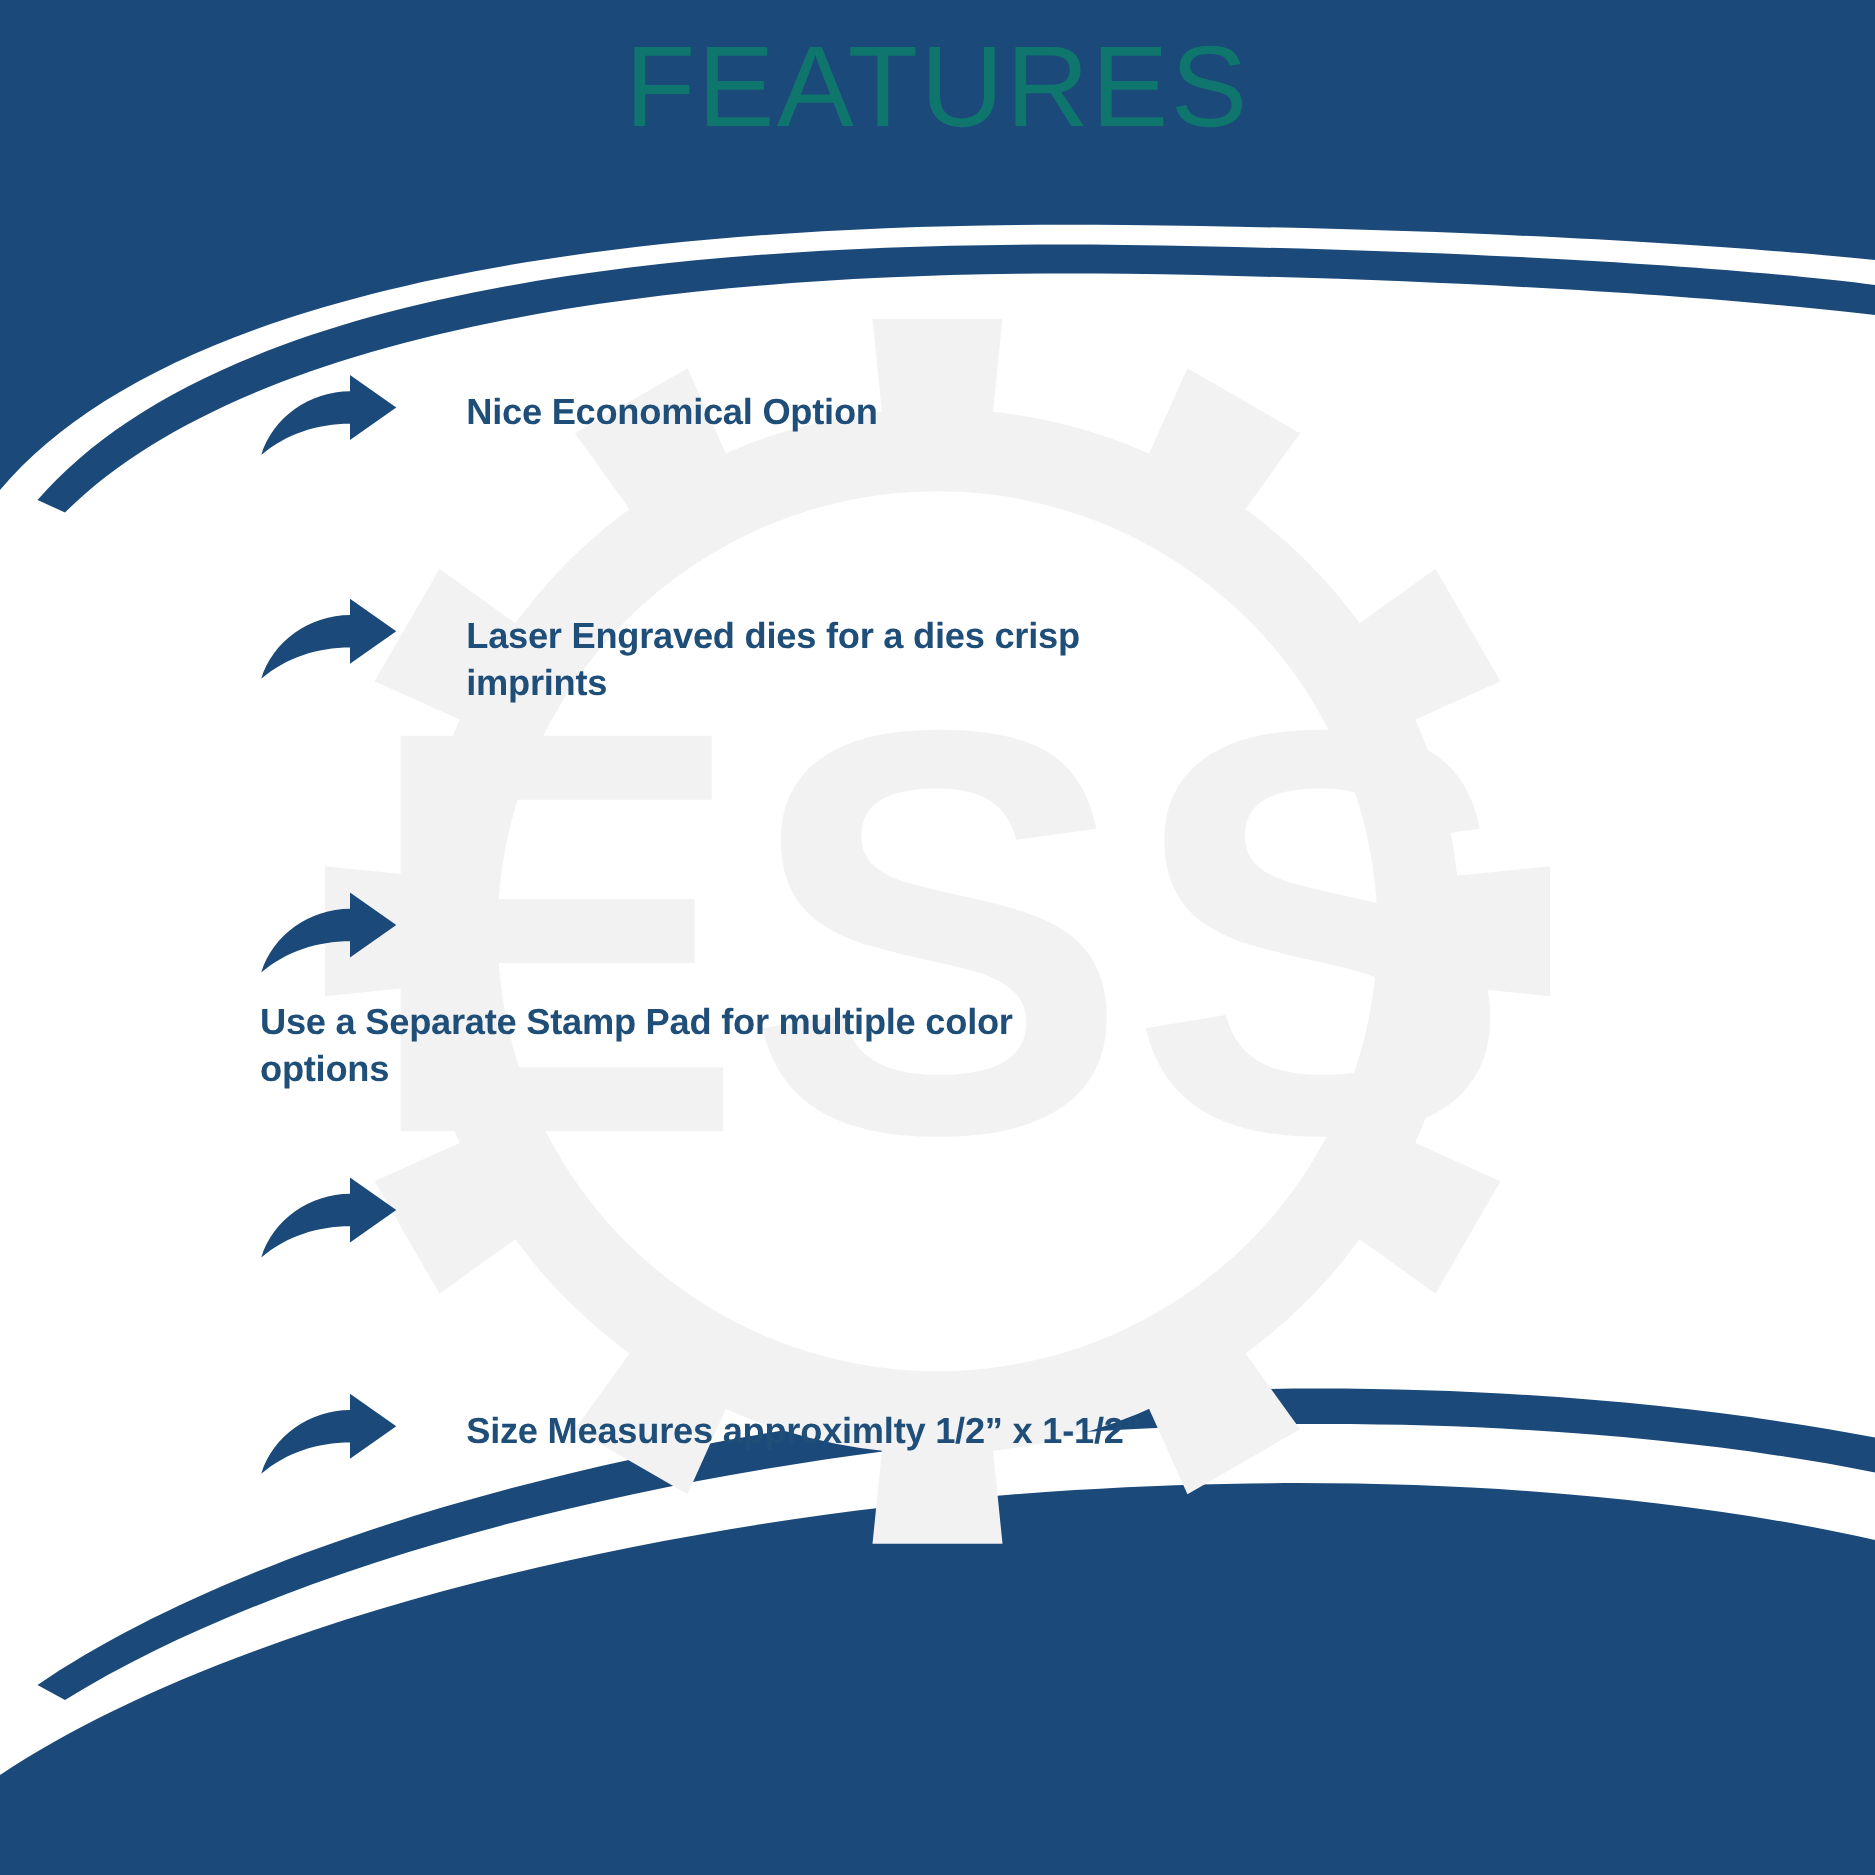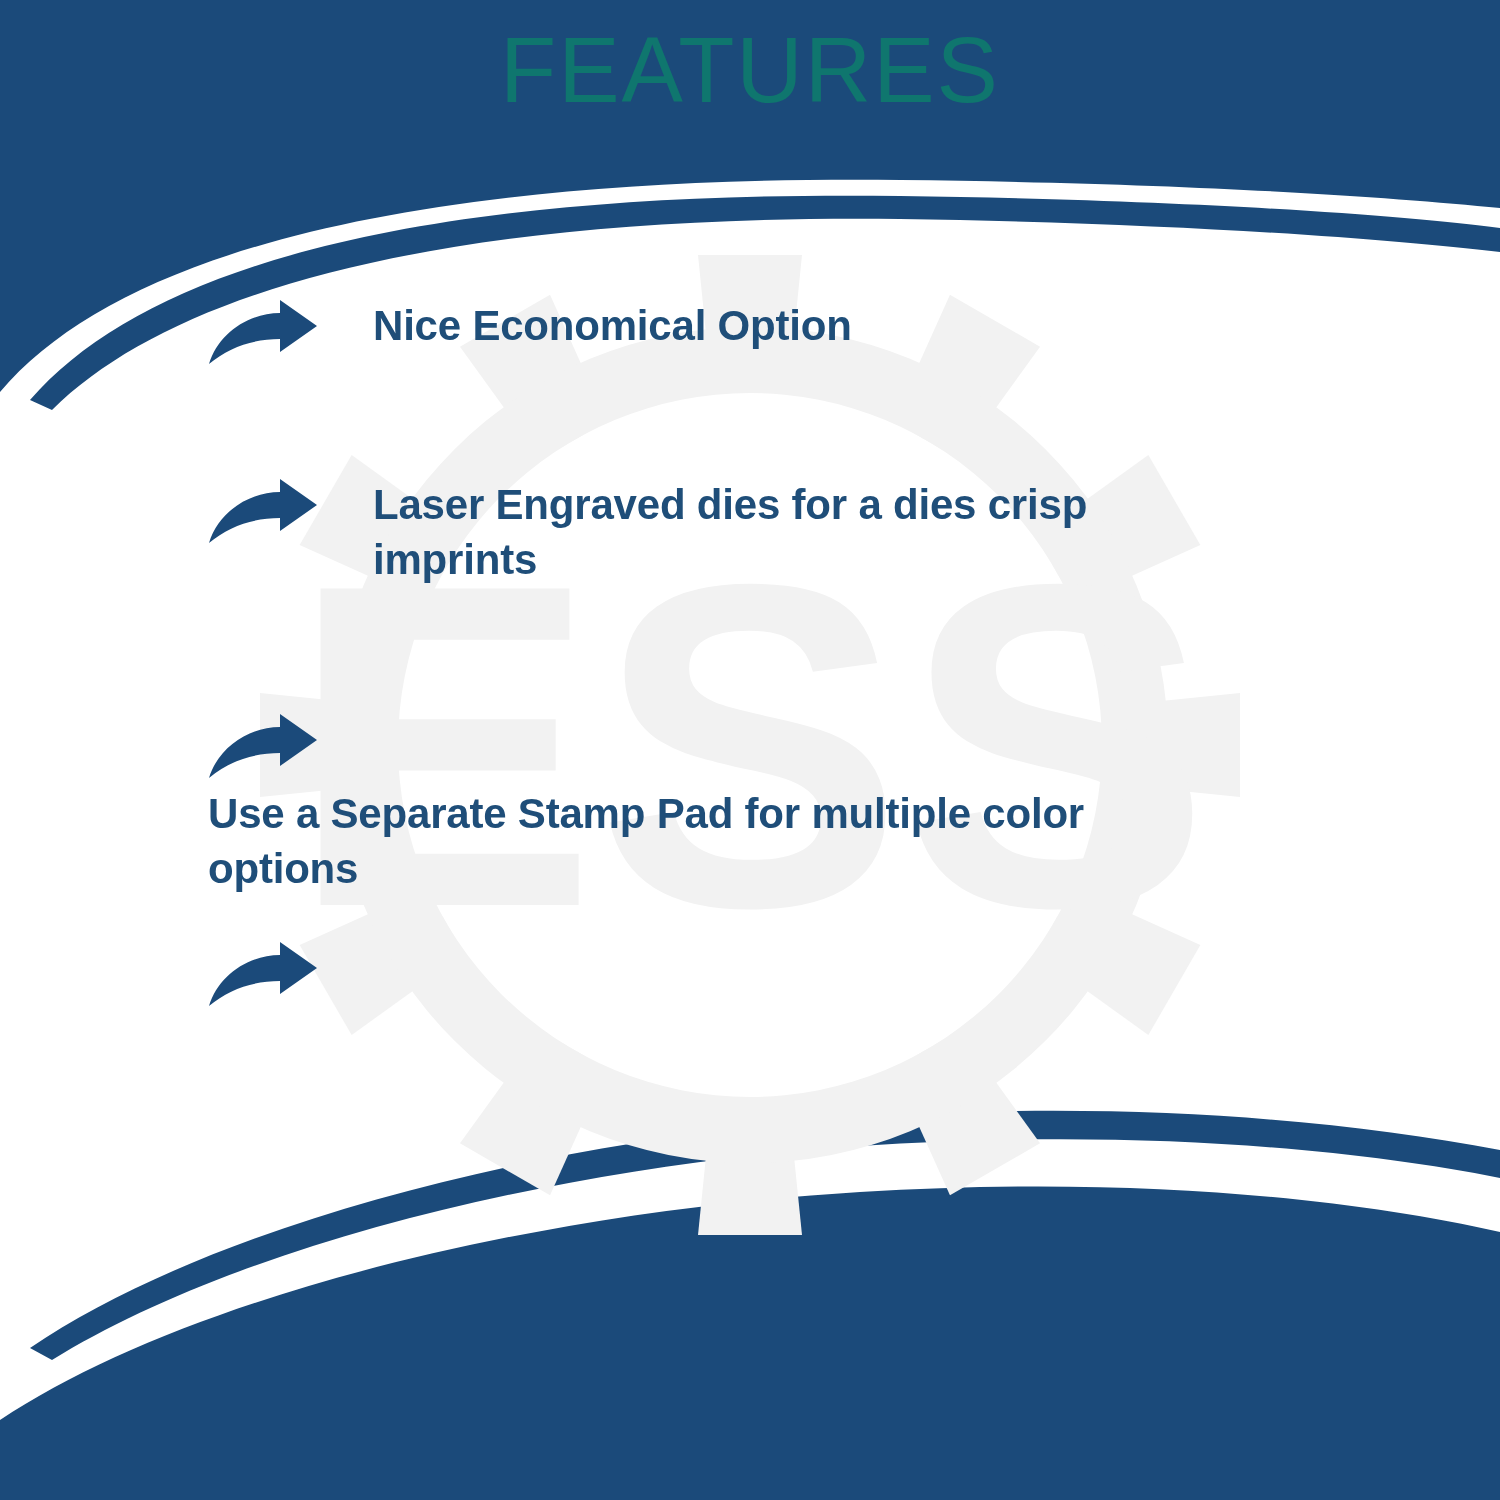--- a/index.html
+++ b/index.html
@@ -79,26 +79,27 @@
   .feature-arrow {
     flex: 0 0 auto;
     width: 110px;
     height: 72px;
     margin-right: 55px;
     margin-top: 2px;
   }
   .feature-text {
     color: #1F4E79;
     font-family: "Liberation Sans", sans-serif;
-    font-size: 42px;
+    font-size: 29px;
     font-weight: 600;
     line-height: 1.32;
     letter-spacing: -0.2px;
     max-width: 1070px;
     white-space: pre-line;
+    margin-top: 13px;
   }
 
   
   #feature-row-0 { top: 298px; }
   #feature-row-1 { top: 477px; }
   #feature-row-2 { top: 712px; flex-direction: column; }
   #feature-row-3 { top: 940px; }
   #feature-row-4 { top: 1113px; }
 </style>
 </head>
@@ -215,15 +216,22 @@
 options</div>
     </div>
 
     <div class="feature-row" id="feature-row-3">
       <svg class="feature-arrow" viewBox="0 0 110 72">
         <path fill="#1B4A7A" d="M 1,64 C 10,34 40,13 72,13 L 72,0 L 109,26 L 72,52 L 72,39
                  C 46,39 21,47 1,64 Z"></path>
       </svg>
     </div>
 
+    <div class="feature-row" id="feature-row-4">
+      <svg class="feature-arrow" viewBox="0 0 110 72">
+        <path fill="#1B4A7A" d="M 1,64 C 10,34 40,13 72,13 L 72,0 L 109,26 L 72,52 L 72,39
+                 C 46,39 21,47 1,64 Z"></path>
+      </svg>
+      <div class="feature-text">Size Measures approximlty 1/2” x 1-1/2”</div>
+    </div>
 
   </div>
 </div>
 
 </body></html>

